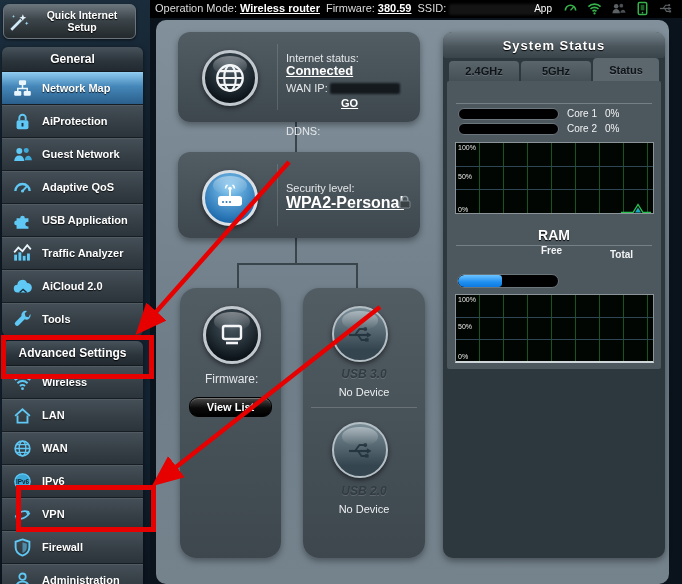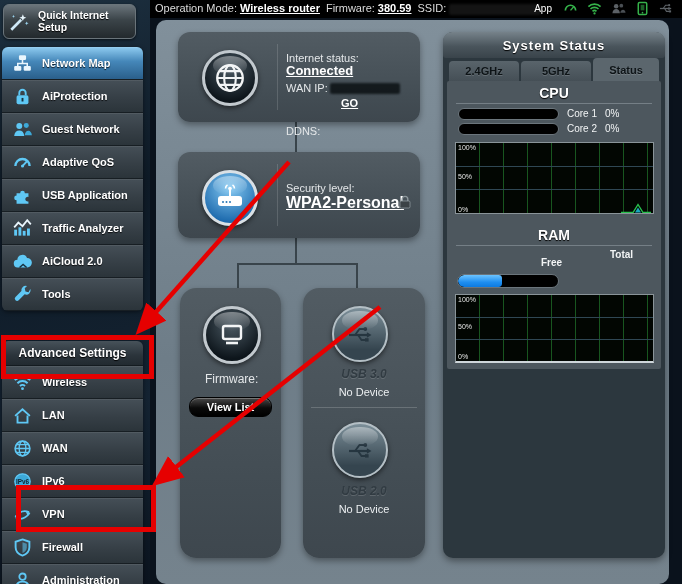--- a/index.html
+++ b/index.html
@@ -9,21 +9,21 @@
   #topbar .tb-text{position:absolute;left:155px;top:2px;white-space:nowrap;}
   #topbar .lbl{color:#dcdcdc;}
   #topbar .val{font-weight:bold;text-decoration:underline;color:#fff;margin:0 6px 0 3px;}
   #ssid-redacted{display:inline-block;width:92px;height:11px;background:#141414;border-radius:2px;vertical-align:middle;filter:blur(1px);}
   #topbar .tb-right{position:absolute;right:8px;top:1px;display:flex;align-items:center;gap:9px;}
   #topbar .app-lbl{font-size:10px;color:#fff;margin-right:2px;}
   .tbicon{display:inline-flex;width:15px;height:15px;align-items:center;justify-content:center;}
   
   #sidebar{position:absolute;left:0;top:0;width:150px;height:584px;background:linear-gradient(165deg,#1d3040 0%,#0e1a26 35%,#142332 70%,#0b141f 100%);}
   #qis{position:absolute;left:3px;top:4px;width:133px;height:35px;border:1px solid #6a747a;border-radius:6px;background:linear-gradient(#6a747b,#3b4449 45%,#23292d);display:flex;align-items:center;gap:8px;padding:0 4px;box-sizing:border-box;cursor:pointer;box-shadow:0 1px 3px rgba(0,0,0,.6);}
-  #qis .qis-lbl{color:#fff;font-weight:bold;font-size:10.5px;line-height:11.5px;text-shadow:0 1px 1px #000;width:88px;}
+  #qis .qis-lbl{color:#fff;font-weight:bold;font-size:10.5px;line-height:11.5px;text-shadow:0 1px 1px #000;width:88px;text-align:center;}
   .sgroup{position:absolute;left:2px;width:141px;border-radius:6px;overflow:hidden;box-shadow:0 1px 4px rgba(0,0,0,.5);}
   #group-general{top:47px;}
   #group-advanced{top:341px;}
   .shead{height:24px;display:flex;align-items:center;justify-content:center;background:linear-gradient(#47525a,#2b343b 60%,#222a30);color:#fff;font-weight:bold;font-size:12px;text-shadow:0 1px 1px #000;border-bottom:1px solid #141b20;}
   .s-item{height:32px;display:flex;align-items:center;gap:9px;padding-left:9px;background:linear-gradient(#454f57,#363f46 55%,#2b343a);border-bottom:1px solid #171e23;box-shadow:inset 0 1px 0 rgba(255,255,255,.07);cursor:pointer;}
   .s-item.active{background:linear-gradient(#8fccf1,#4587b9 45%,#2a5f8b);}
   .s-ic{width:22px;display:flex;justify-content:center;align-items:center;flex:0 0 22px;}
   .s-lbl{color:#fff;font-weight:bold;font-size:11px;text-shadow:0 1px 1px rgba(0,0,0,.8);}
   
   #main{position:absolute;left:156px;top:20px;width:513px;height:564px;border-radius:10px;background:linear-gradient(#81909b,#6e7d88 60%,#75838d);}
@@ -127,20 +127,21 @@
             <path d="M3 17L12 8" stroke="#cfe9f7" stroke-width="2.4"></path>
             <path d="M13.5 3l.9 2.2 2.2.9-2.2.9-.9 2.2-.9-2.2-2.2-.9 2.2-.9z" fill="#e6f4fb"></path>
             <path d="M17 9.5l.5 1.2 1.2.5-1.2.5-.5 1.2-.5-1.2-1.2-.5 1.2-.5z" fill="#9ed7f2"></path>
             <path d="M5 3.5l.4 1 1 .4-1 .4-.4 1-.4-1-1-.4 1-.4z" fill="#9ed7f2"></path>
           </svg>
       </span>
       <span class="qis-lbl">Quick Internet Setup</span>
     </div>
 
     <div class="sgroup" id="group-general">
+      <div class="shead">General</div>
 
       <div class="s-item active">
         <span class="s-ic">
             <svg width="19" height="19" viewBox="0 0 16 16">
               <rect x="5" y="1" width="6" height="4" rx="1" fill="#eaf6fd"></rect>
               <rect x="1" y="10" width="6" height="4" rx="1" fill="#eaf6fd"></rect>
               <rect x="9" y="10" width="6" height="4" rx="1" fill="#eaf6fd"></rect>
               <path d="M8 5v3M4 10V8h8v2" stroke="#eaf6fd" stroke-width="1.3" fill="none"></path>
             </svg>
           </span>
@@ -376,21 +377,20 @@
   <span class="usb-ver" style="left:304px;top:484px;">USB 2.0</span>
   <span class="usb-status" style="left:304px;top:503px;">No Device</span>
 
   <div id="sys-panel">
     <div id="sys-header">System Status</div>
     <div class="systab" style="left:6px;width:70px;">2.4GHz</div>
     <div class="systab" style="left:78px;width:70px;">5GHz</div>
     <div class="systab active" style="left:150px;width:66px;">Status</div>
 
     <div id="sys-body">
-      <div class="sec-title" style="top:4px;">CPU</div>
       <div class="sec-hr" style="top:22px;"></div>
 
       <div class="core-bar" style="top:27px;"></div>
       <span class="core-lbl" style="top:27px;">Core 1</span>
       <span class="core-val" style="top:27px;">0%</span>
       <div class="core-bar" style="top:42px;"></div>
       <span class="core-lbl" style="top:42px;">Core 2</span>
       <span class="core-val" style="top:42px;">0%</span>
 
       <div class="graph" style="top:61px;height:70px;">
@@ -401,21 +401,21 @@
         <span class="glbl" style="bottom:0;">0%</span>
         <svg style="position:absolute;right:2px;bottom:0;" width="30" height="12" viewBox="0 0 30 12">
             <path d="M0 11.5h12l5-8 5 8h8" fill="none" stroke="#29c24e" stroke-width="1.4"></path>
             <path d="M17 6.5l3 5h-6z" fill="#18a8c0"></path>
           </svg>
       </div>
 
       <div class="sec-title" style="top:146px;">RAM</div>
       <div class="sec-hr" style="top:164px;"></div>
       <span class="ram-cols" style="left:20px;top:168px;margin-top:28px;">Used</span>
-      <span class="ram-cols" style="left:94px;top:176px;text-align:right;">Free</span>
+      <span class="ram-cols" style="left:94px;top:164px;text-align:right;">Free</span>
       <span class="ram-cols" style="left:163px;top:168px;">Total</span>
 
       <div id="ram-bar" style="top:193px;">
         <div id="ram-fill" style="width: 44%;"></div>
       </div>
 
       <div class="graph" style="top:213px;height:66px;border-bottom:2px solid #cfd6da;">
         <div class="hline" style="top:33%;"></div>
         <div class="hline" style="top:66%;"></div>
         <span class="glbl" style="top:1px;">100%</span>

